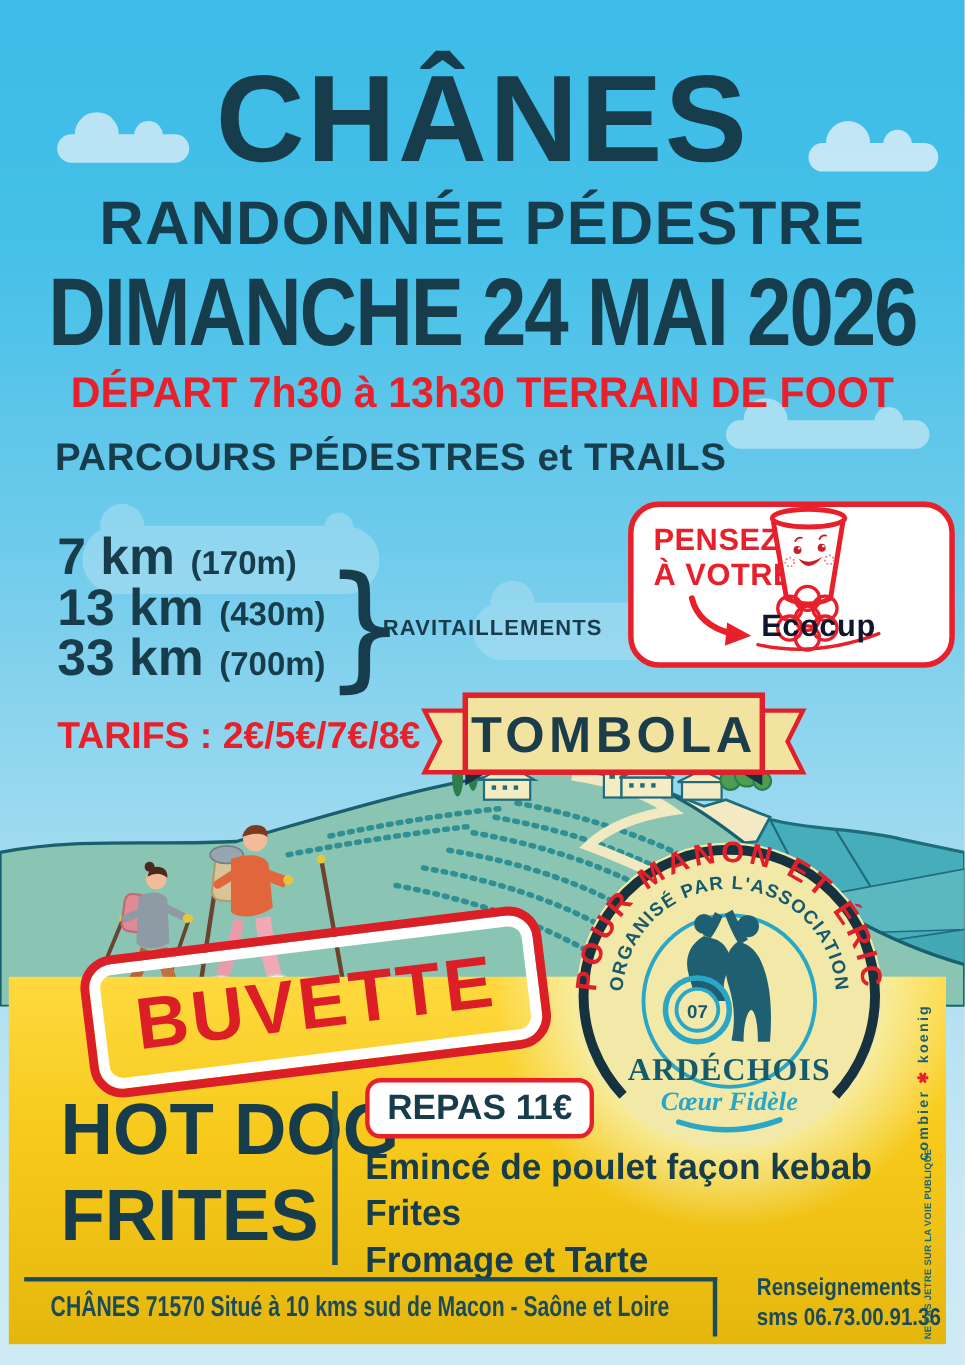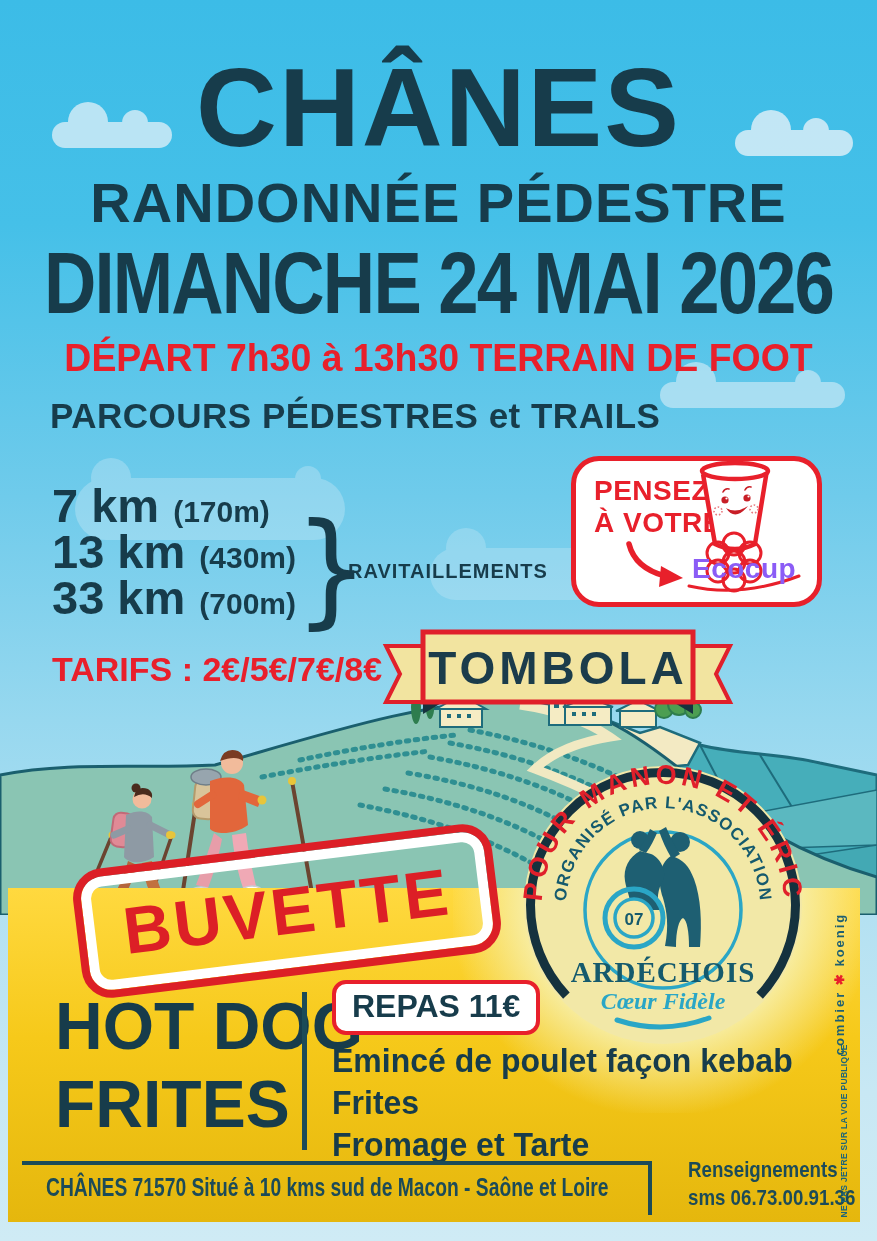--- a/index.html
+++ b/index.html
@@ -24,23 +24,23 @@
   .courses-heading{left:50px;top:396px;font-size:35px;font-weight:800;letter-spacing:0.5px;}
   .course-row{position:absolute;left:52px;display:flex;align-items:baseline;gap:14px;}
   .course-km{font-size:47px;font-weight:800;}
   .course-detail{font-size:32px;font-weight:800;}
   .course-detail.paren{font-size:30px;}
   .brace{left:294px;top:505px;font-size:118px;font-weight:400;font-family:"DejaVu Sans",sans-serif;transform:scaleY(1.05);line-height:1.1;}
   .ravitaillements{left:348px;top:560px;font-size:20px;font-weight:700;letter-spacing:1px;}
   .course-note{left:55px;top:620px;font-size:25px;font-weight:400;}
   .tarifs{left:52px;top:650px;font-size:34px;font-weight:800;color:#E8202B;}
   
-  .eco-badge{left:571px;top:456px;width:241px;height:141px;background:#fff;border:5px solid #E8202B;border-radius:28px;}
+  .eco-badge{left:571px;top:456px;width:241px;height:141px;background:#fff;border:5px solid #E8202B;border-radius:28px;padding-left:46px;}
   .eco-line{position:absolute;left:18px;font-size:28px;font-weight:800;color:#E8202B;letter-spacing:0.5px;}
-  .eco-brand{position:absolute;left:116px;top:92px;font-size:28px;font-weight:700;color:#8b5cf6;letter-spacing:0.5px;z-index:2;}
+  .eco-brand{position:absolute;left:116px;top:92px;font-size:28px;font-weight:700;color:#0f172a;letter-spacing:0.5px;z-index:2;}
   
   .yellow-block{left:8px;top:888px;width:852px;height:334px;overflow:hidden;
     background:linear-gradient(180deg,#FFD93F 0%,#F6C91A 45%,#E5B70D 100%);}
   .glow{position:absolute;left:445px;top:-195px;width:420px;height:420px;
     background:radial-gradient(circle,rgba(247,238,166,0.95) 0 46%,rgba(247,238,166,0) 72%);}
   
   .buvette{left:76px;top:846px;width:406px;height:114px;transform:rotate(-7deg);
     border:8px solid #DC1F26;border-radius:30px;box-shadow:inset 0 0 0 10px #ffffff;
     display:flex;align-items:center;justify-content:center;}
   .buvette span{font-size:66px;font-weight:800;color:#DC1F26;letter-spacing:3px;}

